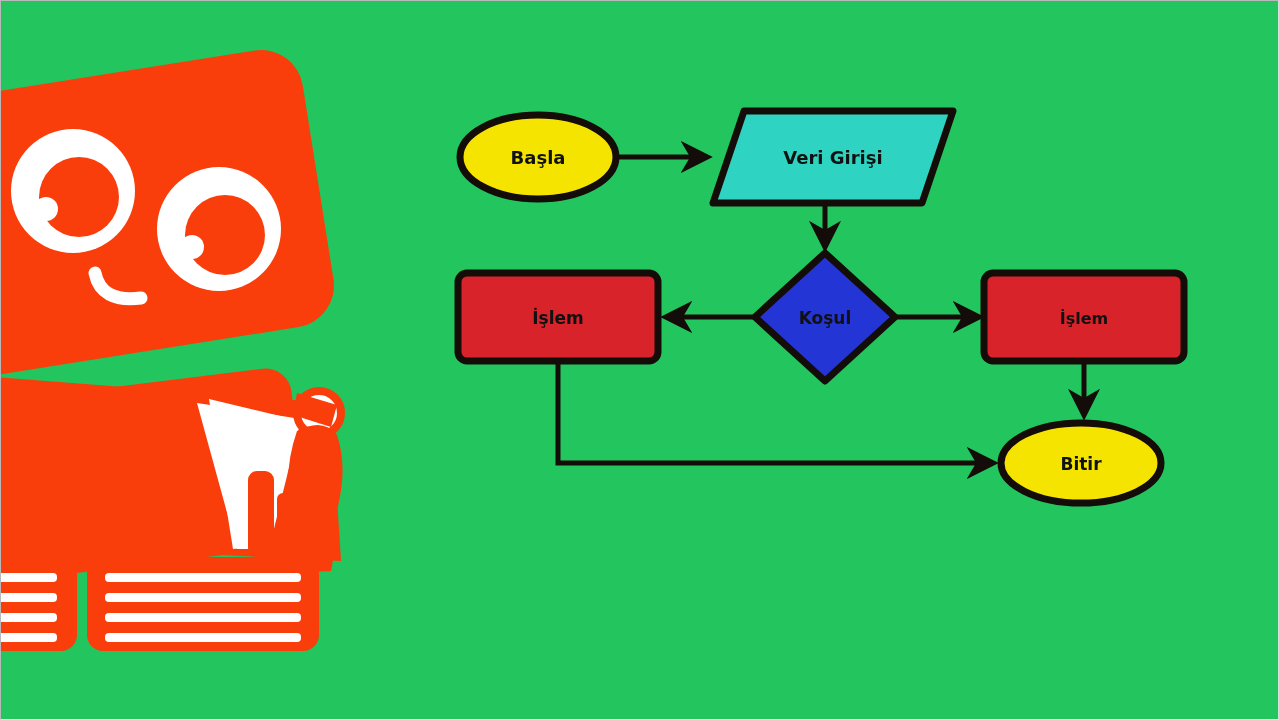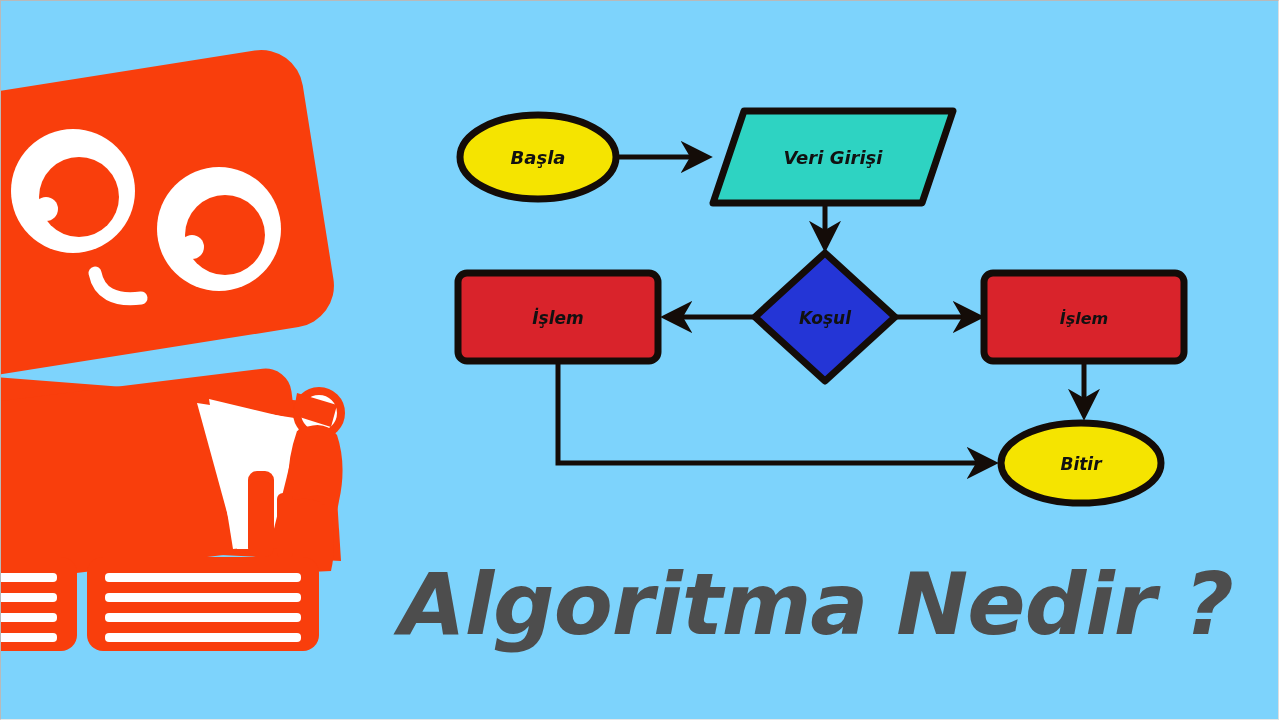--- a/index.html
+++ b/index.html
@@ -7,28 +7,27 @@
     padding: 0;
     background: #ffffff;
   }
   body {
     font-family: "Liberation Sans", sans-serif;
   }
   #canvas {
     position: relative;
     width: 1279px;
     height: 720px;
-    background: #7dd3fc;
+    background: #22c55e;
     overflow: hidden;
     box-sizing: border-box;
     border-top: 1px solid #b9b9b9;
     border-left: 1px solid #b9b9b9;
     border-right: 1px solid #dedede;
     border-bottom: 1px solid #e6e6e6;
-    font-style: italic;
   }
   .layer {
     position: absolute;
     top: 0;
     left: 0;
   }
   #mascot-layer { width: 360px; height: 720px; }
   #flow-layer { left: 400px; top: 70px; width: 820px; height: 460px; }
 
   #title-wrap {
@@ -173,17 +172,14 @@
       <rect x="583" y="202" width="200" height="88" rx="9" ry="9" fill="#d9232b" stroke="#140c08" stroke-width="7"></rect>
       <text class="node-label lbl-16" x="683" y="248">İşlem</text>
     </g>
 
     <g>
       <ellipse cx="680" cy="392" rx="80" ry="40" fill="#f5e400" stroke="#140c08" stroke-width="7"></ellipse>
       <text class="node-label lbl-17" x="680" y="394">Bitir</text>
     </g>
   </svg>
 
-  <div id="title-wrap">
-    <div id="page-title">Algoritma Nedir ?</div>
-  </div>
 
 </div>
 
 </body></html>

